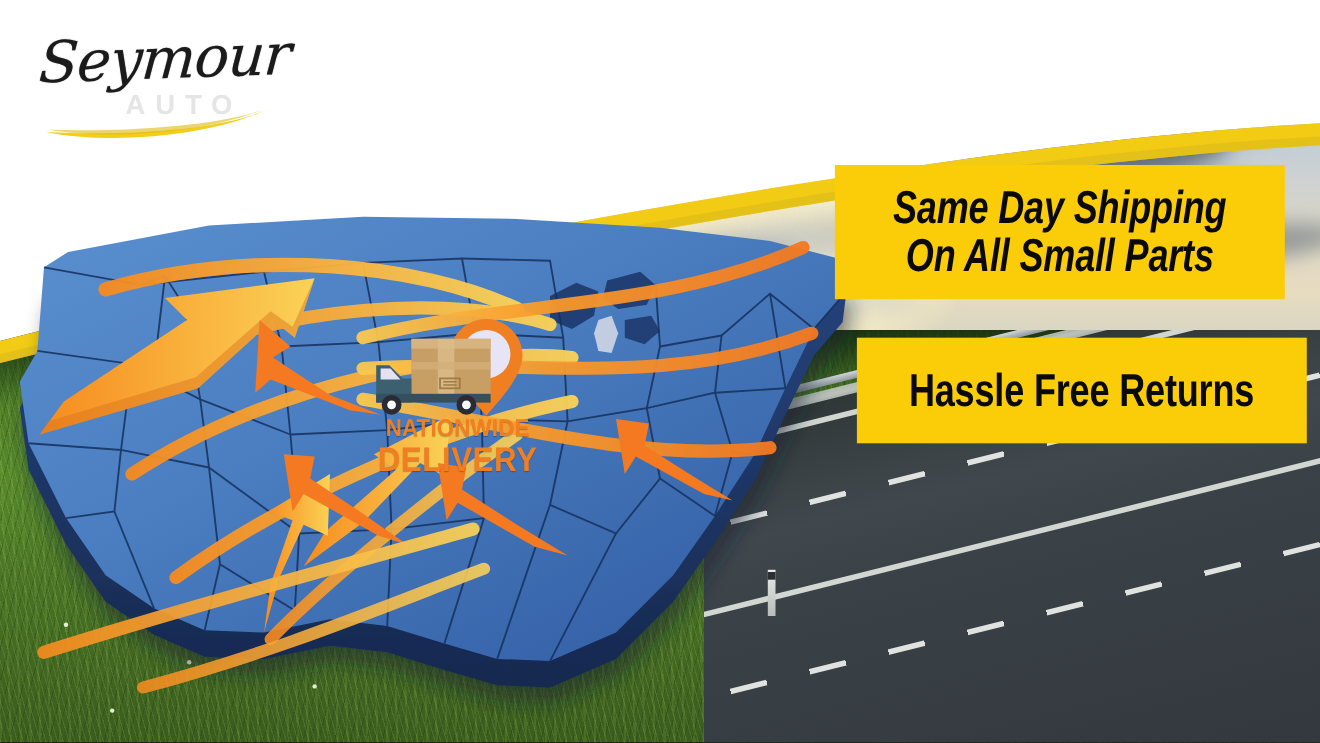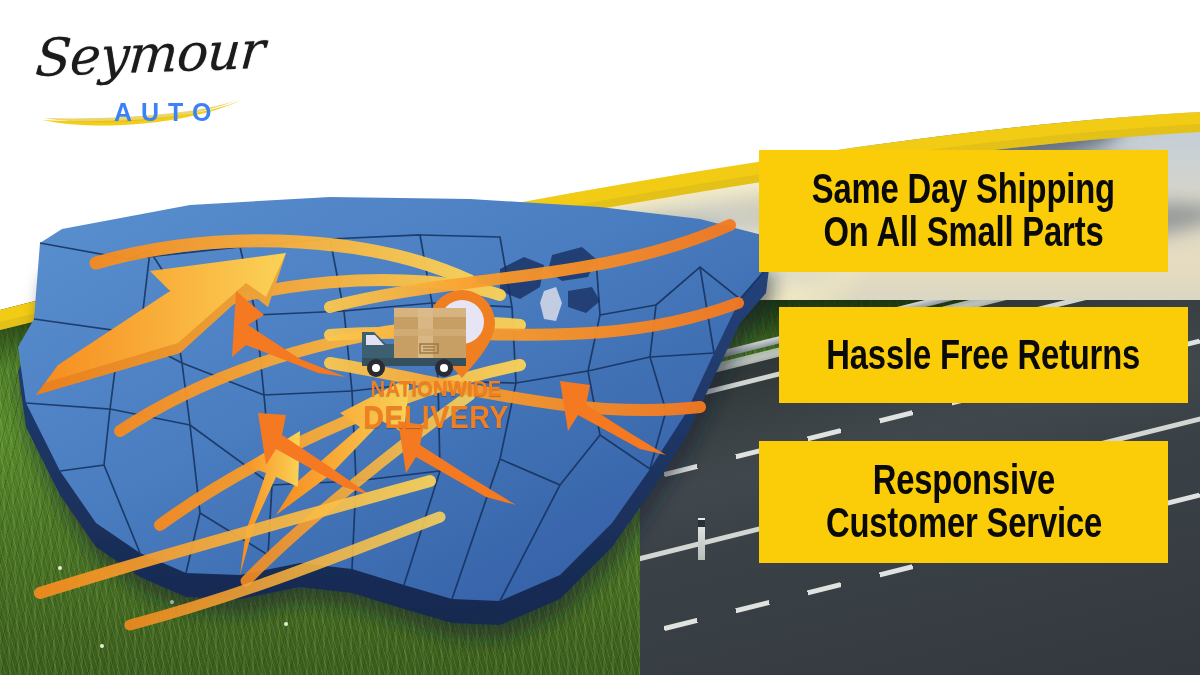--- a/index.html
+++ b/index.html
@@ -133,38 +133,38 @@
     font-family:"DejaVu Serif", serif;
     font-style:italic;
     font-size:52px;
     font-weight:400;
     color:#1b1b1b;
     letter-spacing:-1px;
     transform:skewX(-6deg) rotate(-2deg);
     text-shadow:0 0 1px rgba(0,0,0,.5);
   }
   .logo-auto {
-    position:absolute; left:84px; top:76px;
+    position:absolute; left:84px; top:60px;
     font-family:"Liberation Sans", sans-serif;
     font-size:25px; font-weight:700;
     letter-spacing:9px;
-    color:#3b82f6;
+    color:#e5e5e5;
     text-align:center;
   }
   .logo-swoosh { position:absolute; left:0; top:40px; width:250px; height:70px; }
 
   
   .map-wrap {
     position:absolute; left:0px; top:195px; width:820px; height:470px;
   }
   .map-wrap svg { display:block; overflow:visible; }
 
   
   .badge {
-    position:absolute; left:352px; top:282px; width:168px; height:168px;
+    position:absolute; left:332px; top:282px; width:168px; height:168px;
   }
   .badge svg { display:block; }
   .badge-text {
     position:absolute; left:0; top:96px; width:168px; text-align:center;
     line-height:1;
   }
   .badge-line1 {
     font-family:"Liberation Sans", sans-serif;
     font-weight:700; font-size:22px; letter-spacing:.2px;
     color:#f07f22;
@@ -191,21 +191,21 @@
   }
   .panel-line {
     font-family:"Liberation Sans", sans-serif;
     font-weight:700;
     color:#0a0a0a;
     line-height:1.02;
     transform:scaleX(.78);
     white-space:nowrap;
     letter-spacing:-.2px;
   }
-  #panel-1 { left:759px; top:150px; width:409px; height:122px; }
+  #panel-1 { left:759px; top:150px; width:409px; height:122px;font-style:italic; }
   #panel-1 .panel-line { font-size:42px; }
   #panel-2 { left:779px; top:307px; width:409px; height:96px; }
   #panel-2 .panel-line { font-size:42px; }
   #panel-3 { left:759px; top:441px; width:409px; height:122px; }
   #panel-3 .panel-line { font-size:42px; }
 </style>
 </head>
 <body>
 
 <div class="banner">
@@ -438,18 +438,14 @@
 
   <div class="panel" id="panel-1">
     <span class="panel-line">Same Day Shipping</span>
     <span class="panel-line">On All Small Parts</span>
   </div>
 
   <div class="panel" id="panel-2">
     <span class="panel-line">Hassle Free Returns</span>
   </div>
 
-  <div class="panel" id="panel-3">
-    <span class="panel-line">Responsive</span>
-    <span class="panel-line">Customer Service</span>
-  </div>
 
 </div>
 
 </body></html>

